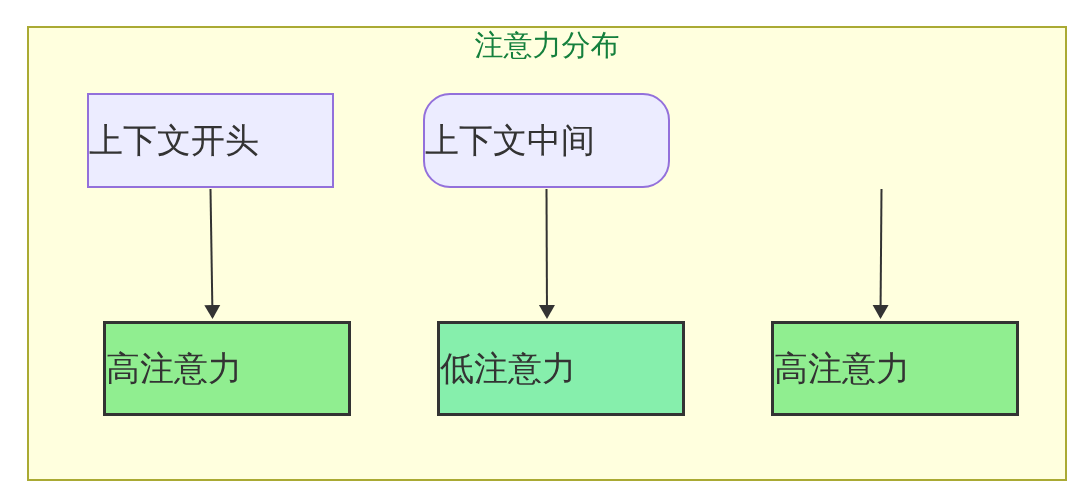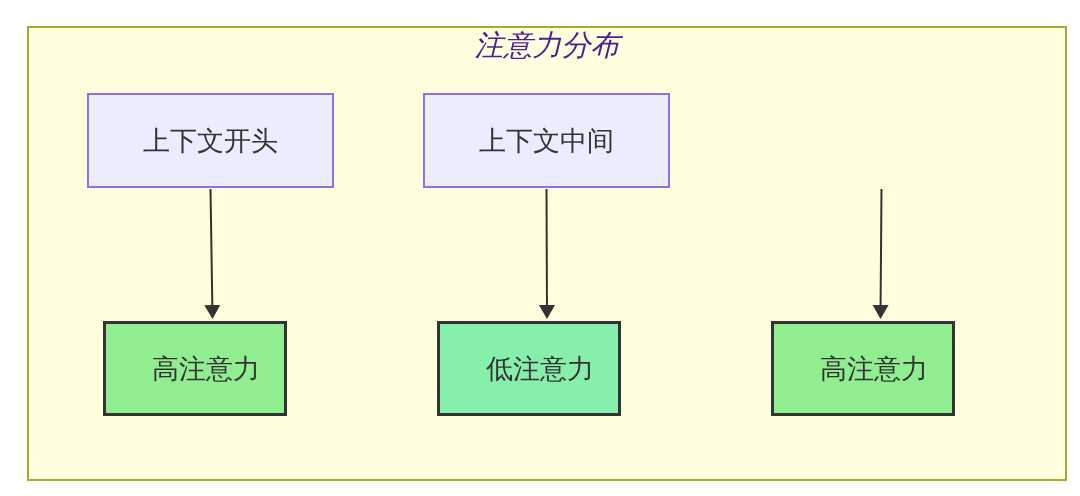--- a/index.html
+++ b/index.html
@@ -19,47 +19,46 @@
     background: #FFFFDE;
     border: 2px solid #AAAA33;
   }
   .subgraph-title {
     position: absolute;
     left: 27px; top: 30px;
     width: 1040px;
     text-align: center;
     font-size: 29px;
     line-height: 1.1;
-    color: #4c1d95;
-    font-style: italic;
+    color: #15803d;
   }
 
   .node {
     position: absolute;
     display: flex;
     align-items: center;
-    justify-content: center;
-    font-size: 27px;
+    justify-content: flex-start;
+    font-size: 34px;
     color: #333333;
     text-align: center;
   }
   .node.context {
     background: #ECECFF;
     border: 2px solid #9370DB;
     top: 93px; width: 247px; height: 95px;
   }
   .node.result {
     border: 3px solid #333333;
-    top: 321px; width: 184px; height: 95px; padding-left: 22px;
+    top: 321px; width: 248px; height: 95px;
   }
   .node.high { background: #90EE90; }
   .node.low  { background: #86efac; }
 
   #node-context-start  { left: 87px; }
-  #node-context-middle { left: 423px; }
+  #node-context-middle { left: 423px; border-radius: 27px; }
   #node-context-end    { left: 758px; }
   #node-high-left      { left: 103px; }
   #node-low-middle     { left: 437px; }
   #node-high-right     { left: 771px; }
 
   svg.edges {
     position: absolute; left: 0; top: 0;
     width: 1080px; height: 496px;
     pointer-events: none;
   }

